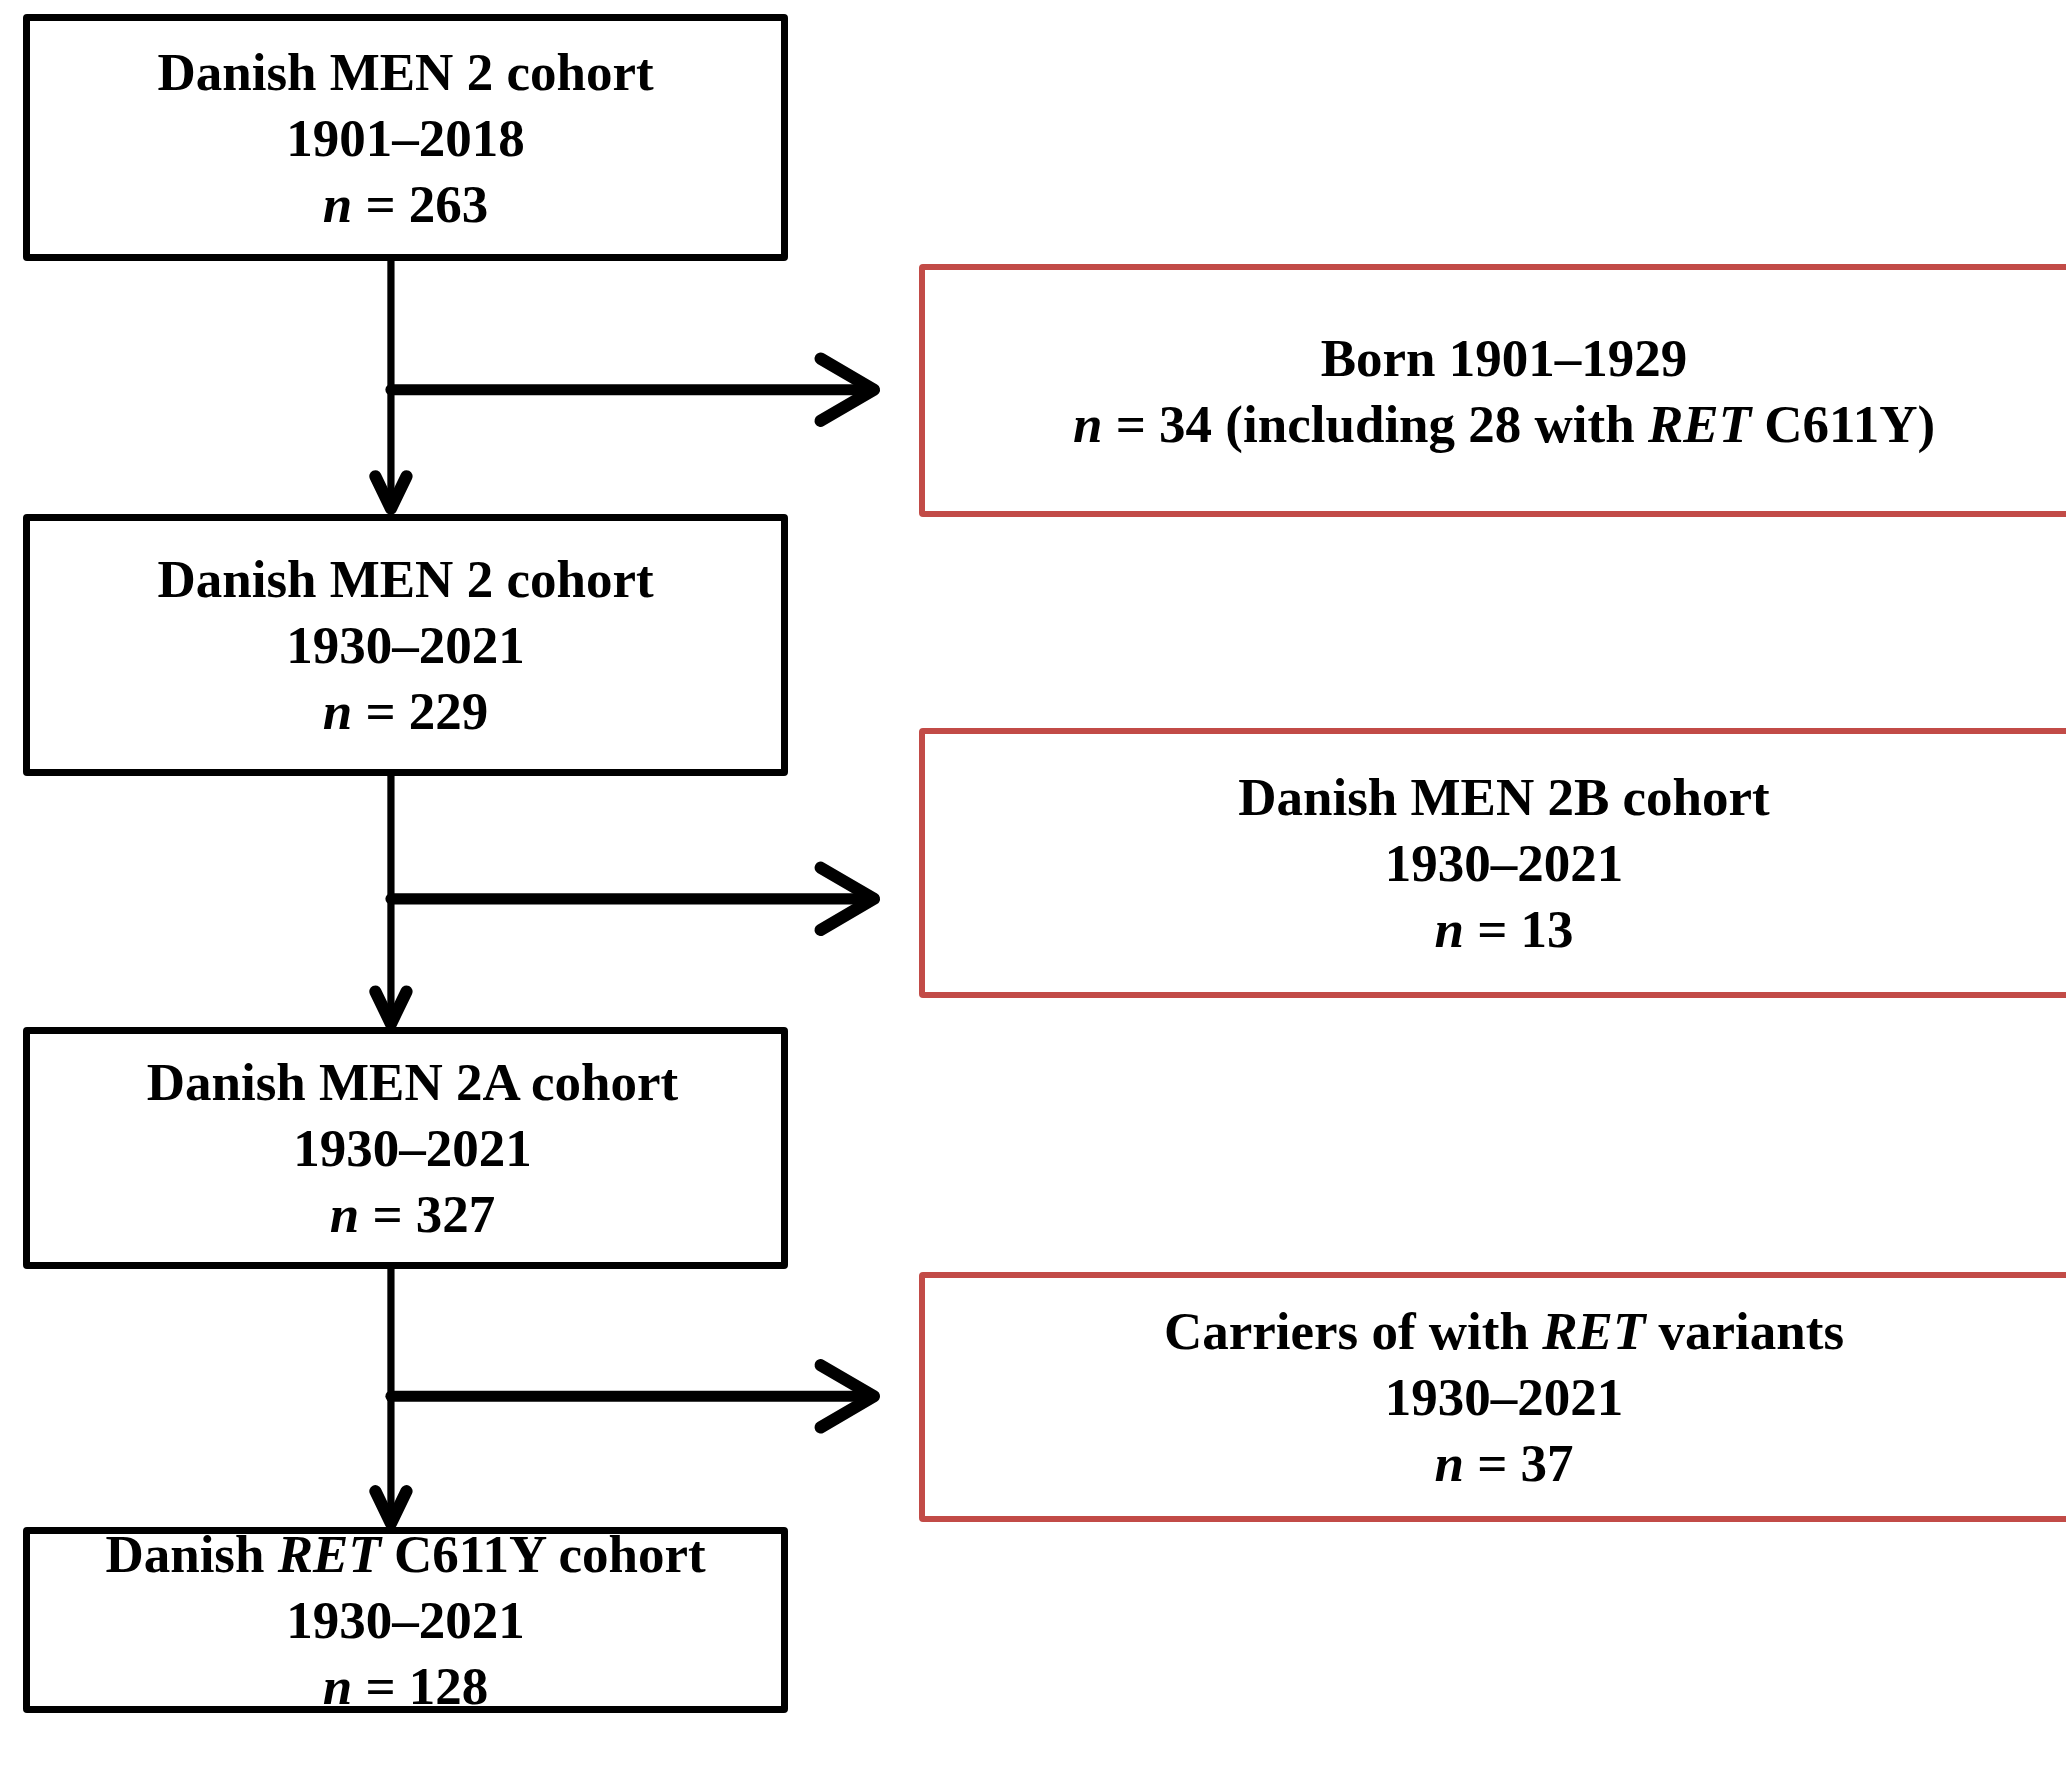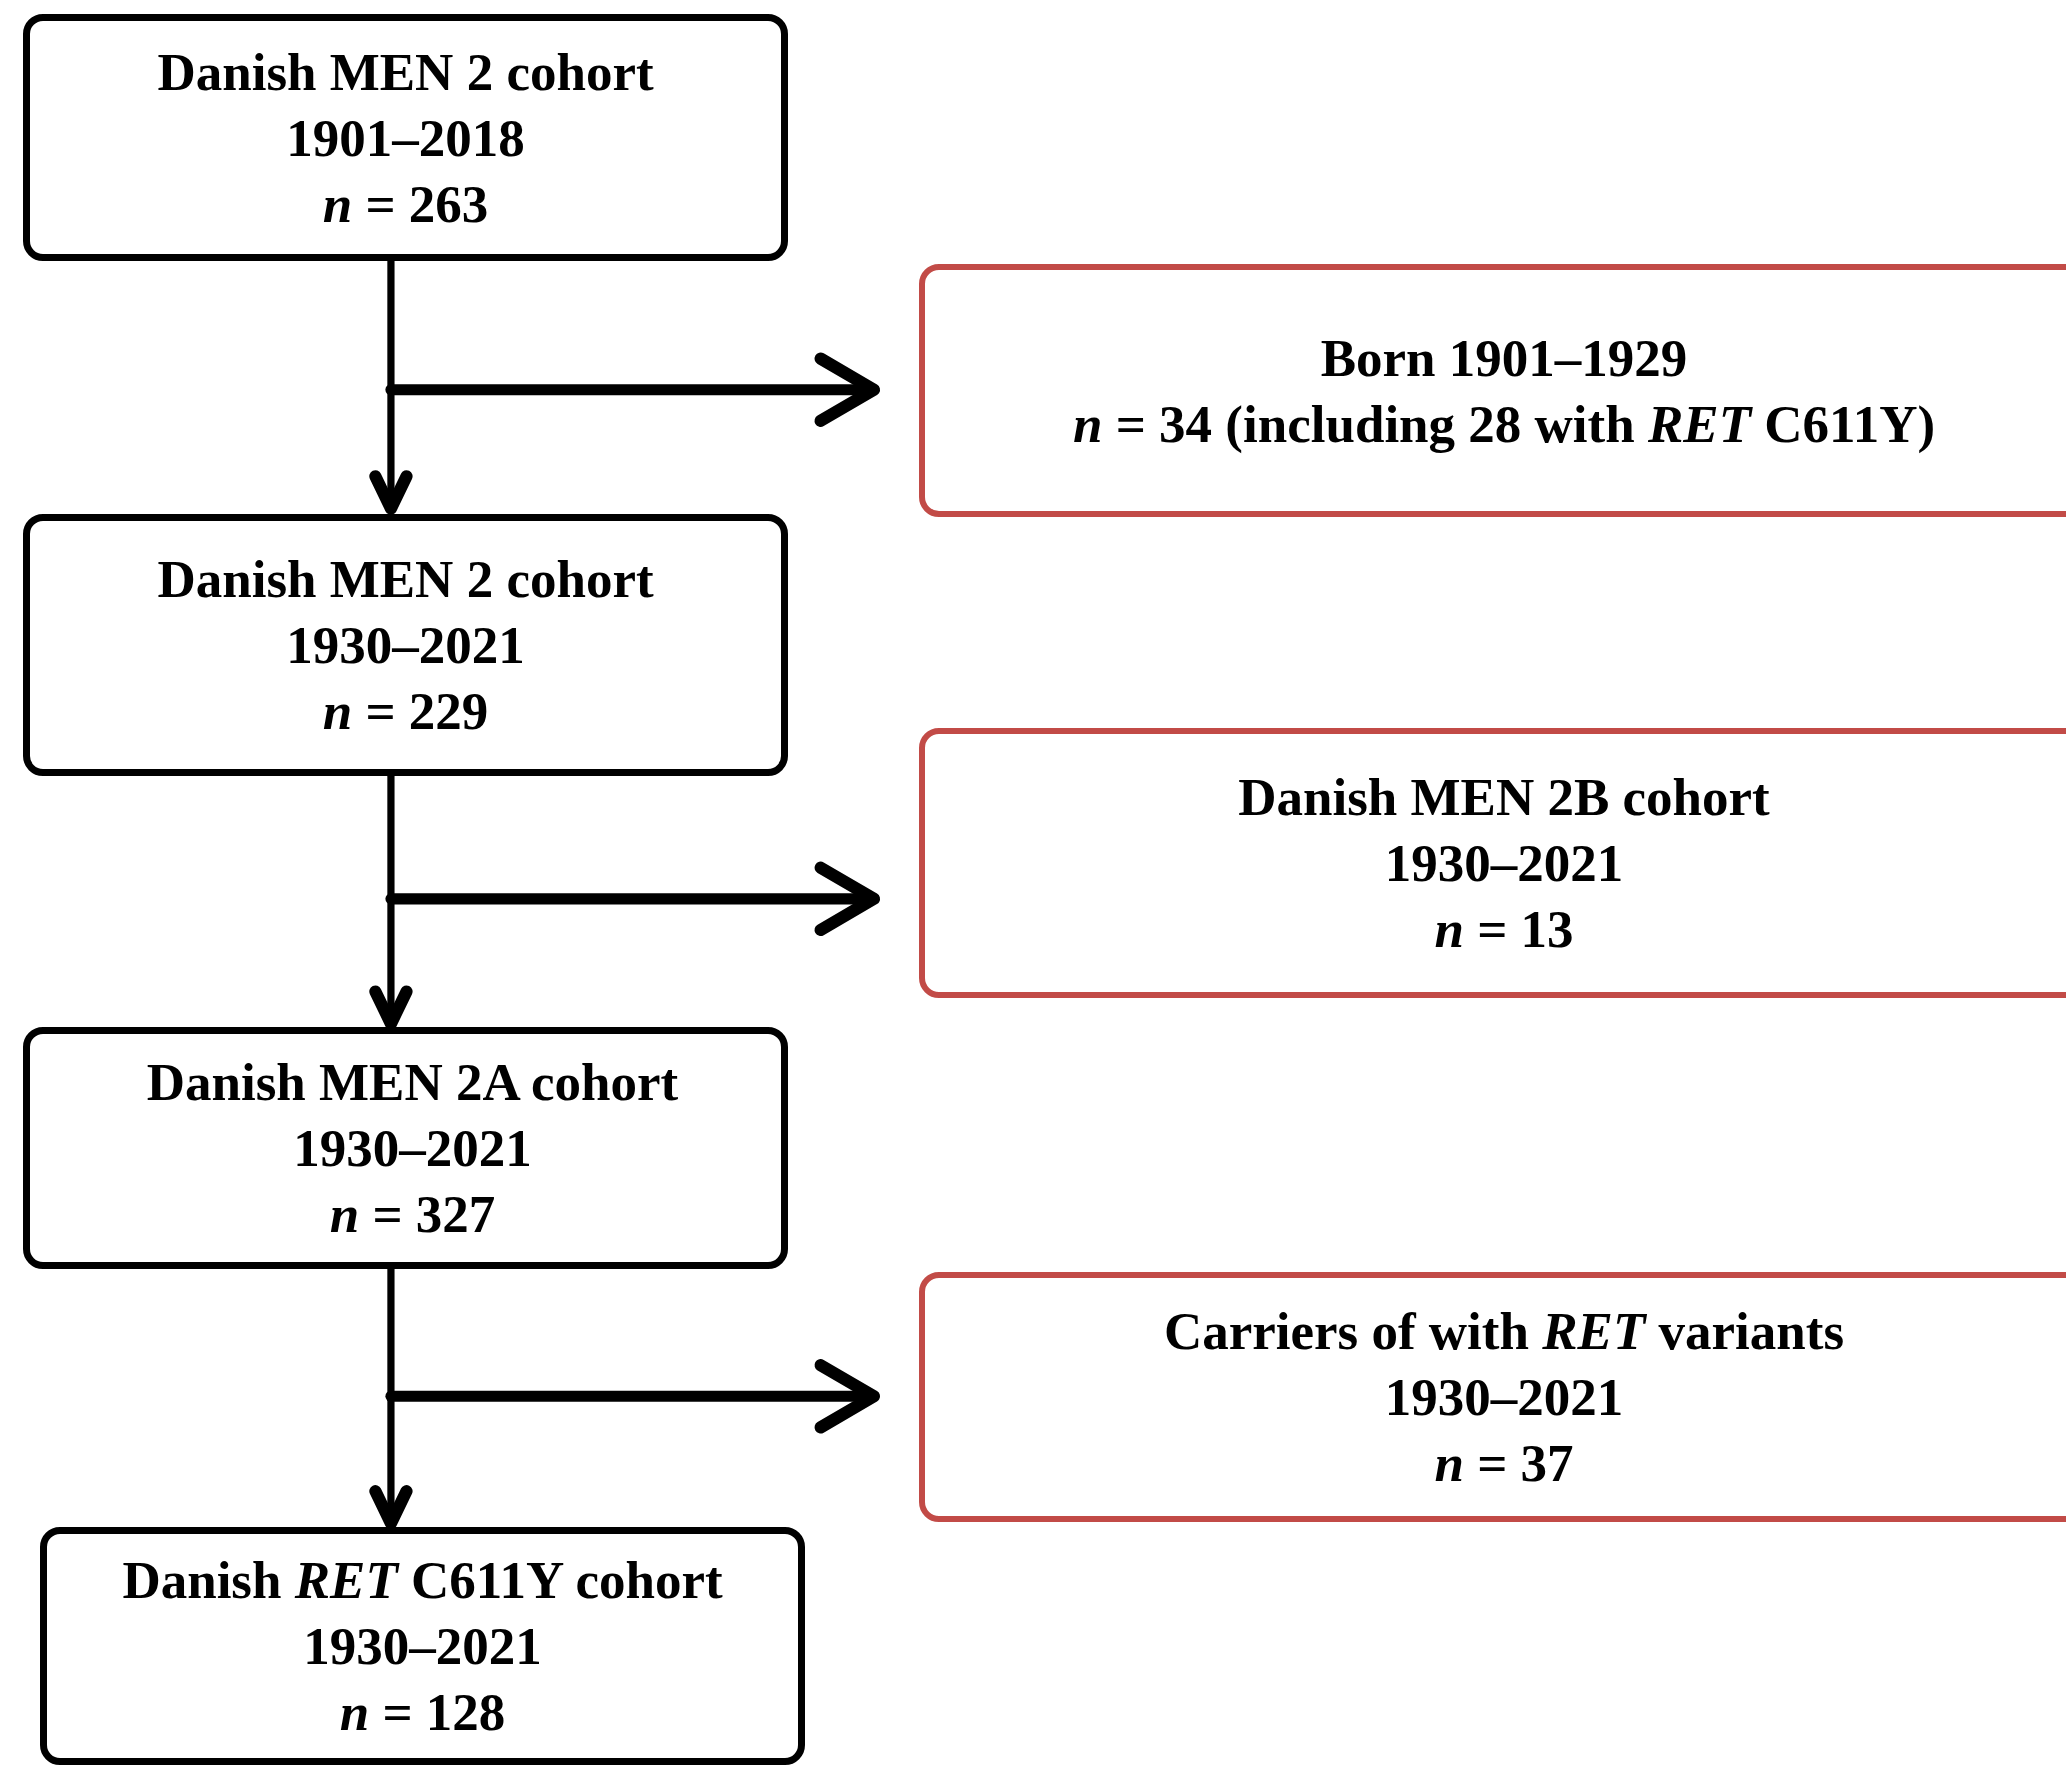--- a/index.html
+++ b/index.html
@@ -23,21 +23,21 @@
     position:absolute;
     box-sizing:border-box;
     background:#ffffff;
     display:flex;
     flex-direction:column;
     justify-content:center;
     align-items:center;
     text-align:center;
     font-size:53px;
     line-height:66px;
-    border-radius:20px;
+    border-radius:4px;
     padding:11px 22px;
   }
   .box.black{ border:7.8px solid var(--black-border); }
   .box.red{   border:6.7px solid var(--red-border);margin-left:39px;   }
   .box .line{ white-space:pre-wrap; }
   svg.arrows{
     position:absolute;
     left:0;top:0;width:2066px;height:1781px;
     pointer-events:none;
   }
@@ -64,21 +64,21 @@
       <div class="line"><span>1930–2021</span></div>
       <div class="line"><i>n</i><span> = 229</span></div>
     </div>
 
   <div class="box black" style="left:23px;top:1027px;width:765px;height:242px;padding-left:36px;">
       <div class="line"><span>Danish MEN 2A cohort</span></div>
       <div class="line"><span>1930–2021</span></div>
       <div class="line"><i>n</i><span> = 327</span></div>
     </div>
 
-  <div class="box black" style="left:40px;top:1527px;width:765px;height:238px;">
+  <div class="box black" style="left:23px;top:1527px;width:765px;height:186px;">
       <div class="line"><span>Danish </span><i>RET</i><span> C611Y cohort</span></div>
       <div class="line"><span>1930–2021</span></div>
       <div class="line"><i>n</i><span> = 128</span></div>
     </div>
 
   <div class="box red" style="left:880px;top:264px;width:1170px;height:253px;">
       <div class="line"><span>Born 1901–1929</span></div>
       <div class="line"><i>n</i><span> = 34 (including 28 with </span><i>RET</i><span> C611Y)</span></div>
     </div>
 

